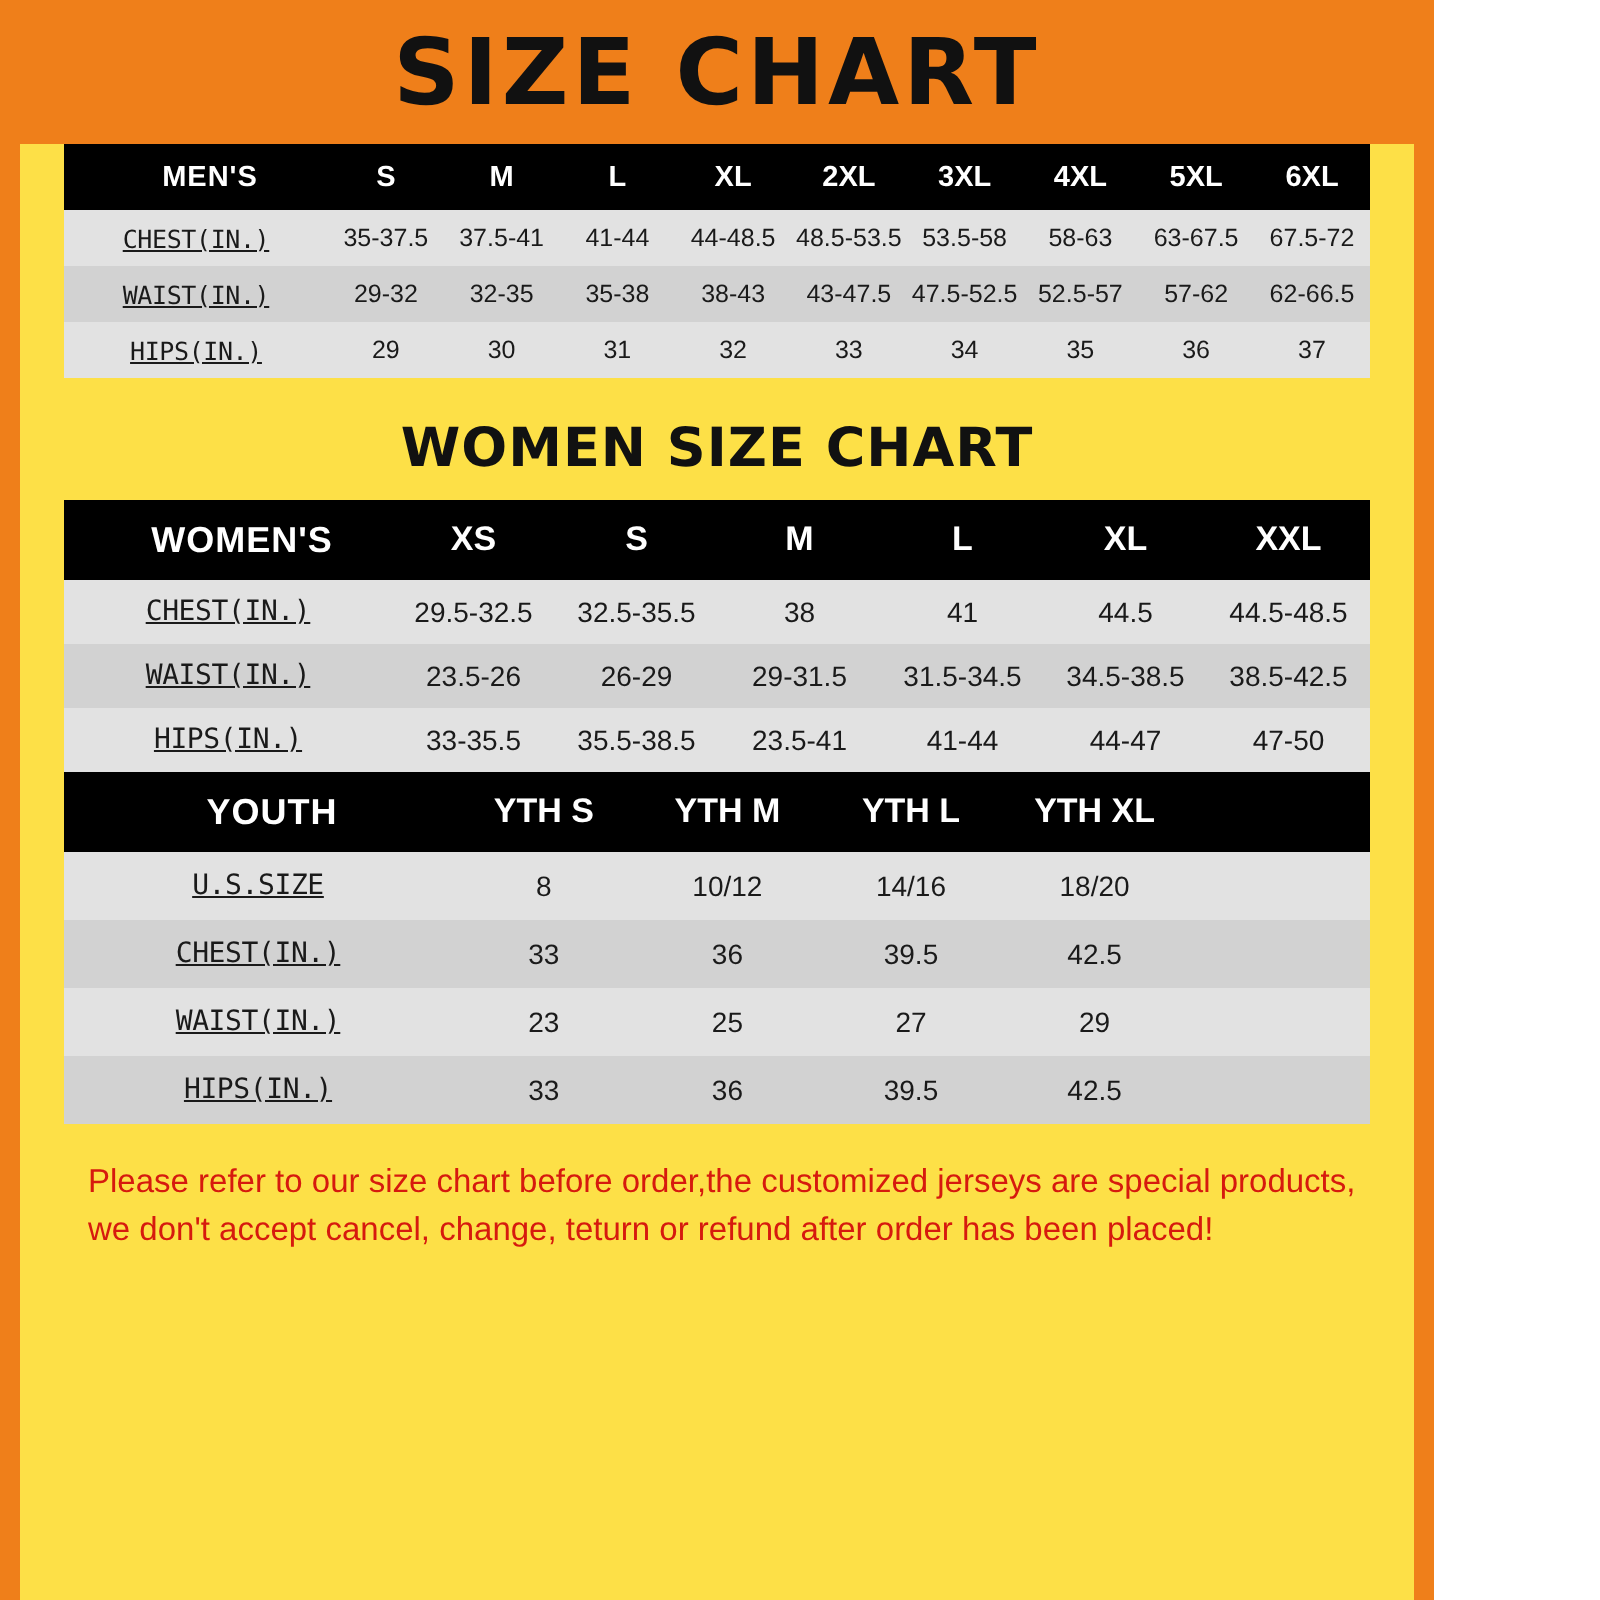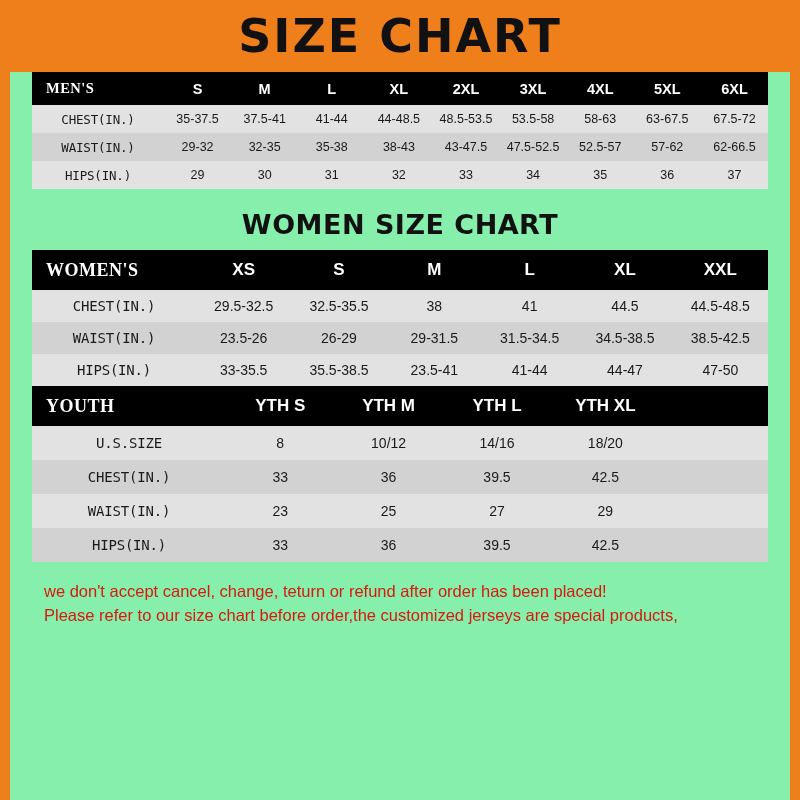--- a/index.html
+++ b/index.html
@@ -8,23 +8,23 @@
   }
   body {
     width: 800px;
     height: 800px;
     background: #ffffff;
     font-family: "Liberation Sans", sans-serif;
     overflow: hidden;
   }
   .page {
     position: relative;
-    width: 800px;
+    width: 717px;
     height: 800px;
-    background: #86efac;
+    background: #fde047;
     box-sizing: border-box;
     border-left: 10px solid #ef7f1a;
     border-right: 10px solid #ef7f1a;
   }
   .banner {
     background: #ef7f1a;
     height: 72px;
     display: flex;
     align-items: center;
     justify-content: center;
@@ -70,34 +70,35 @@
     vertical-align: middle;
   }
   table.size-table thead th {
     background: #000000;
     color: #ffffff;
     font-weight: bold;
     height: 33px;
     font-size: 15px;
   }
   table.size-table thead th.corner {
-    font-family: Liberation Serif, serif;
+    font-family: Liberation Sans, sans-serif;
     font-weight: bold;
     font-size: 17px;
-    text-align: left;
+    text-align: center;
     padding-left: 14px;
     letter-spacing: 0.5px;
   }
   table.size-table tbody tr.light { background: #e2e2e2; }
   table.size-table tbody tr.dark { background: #d2d2d2; }
   table.size-table tbody td.rowlabel {
     font-family: "DejaVu Sans Mono", monospace;
     font-size: 13px;
     letter-spacing: -0.2px;
     text-align: center;
+    text-decoration: underline;
   }
 
   
   #men-table th.corner, #men-table td.rowlabel { width: 118px; }
   #men-table tbody td { height: 28px; font-size: 12.5px; }
   #men-table tbody td.rowlabel { font-size: 12.5px; }
   #men-table thead th { font-size: 14.5px; }
 
   
   #women-table th.corner, #women-table td.rowlabel { width: 150px; }
@@ -274,18 +275,18 @@
           <td>33</td>
           <td>36</td>
           <td>39.5</td>
           <td>42.5</td>
           <td class="spacer-col"></td>
         </tr>
       </tbody>
     </table>
 
     <div class="footer-note">
+      <div>Please refer to our size chart before order,the customized jerseys are special products,</div>
       <div>we don't accept cancel, change, teturn or refund after order has been placed!</div>
-      <div>Please refer to our size chart before order,the customized jerseys are special products,</div>
     </div>
 
   </div>
 </div>
 
 </body></html>

